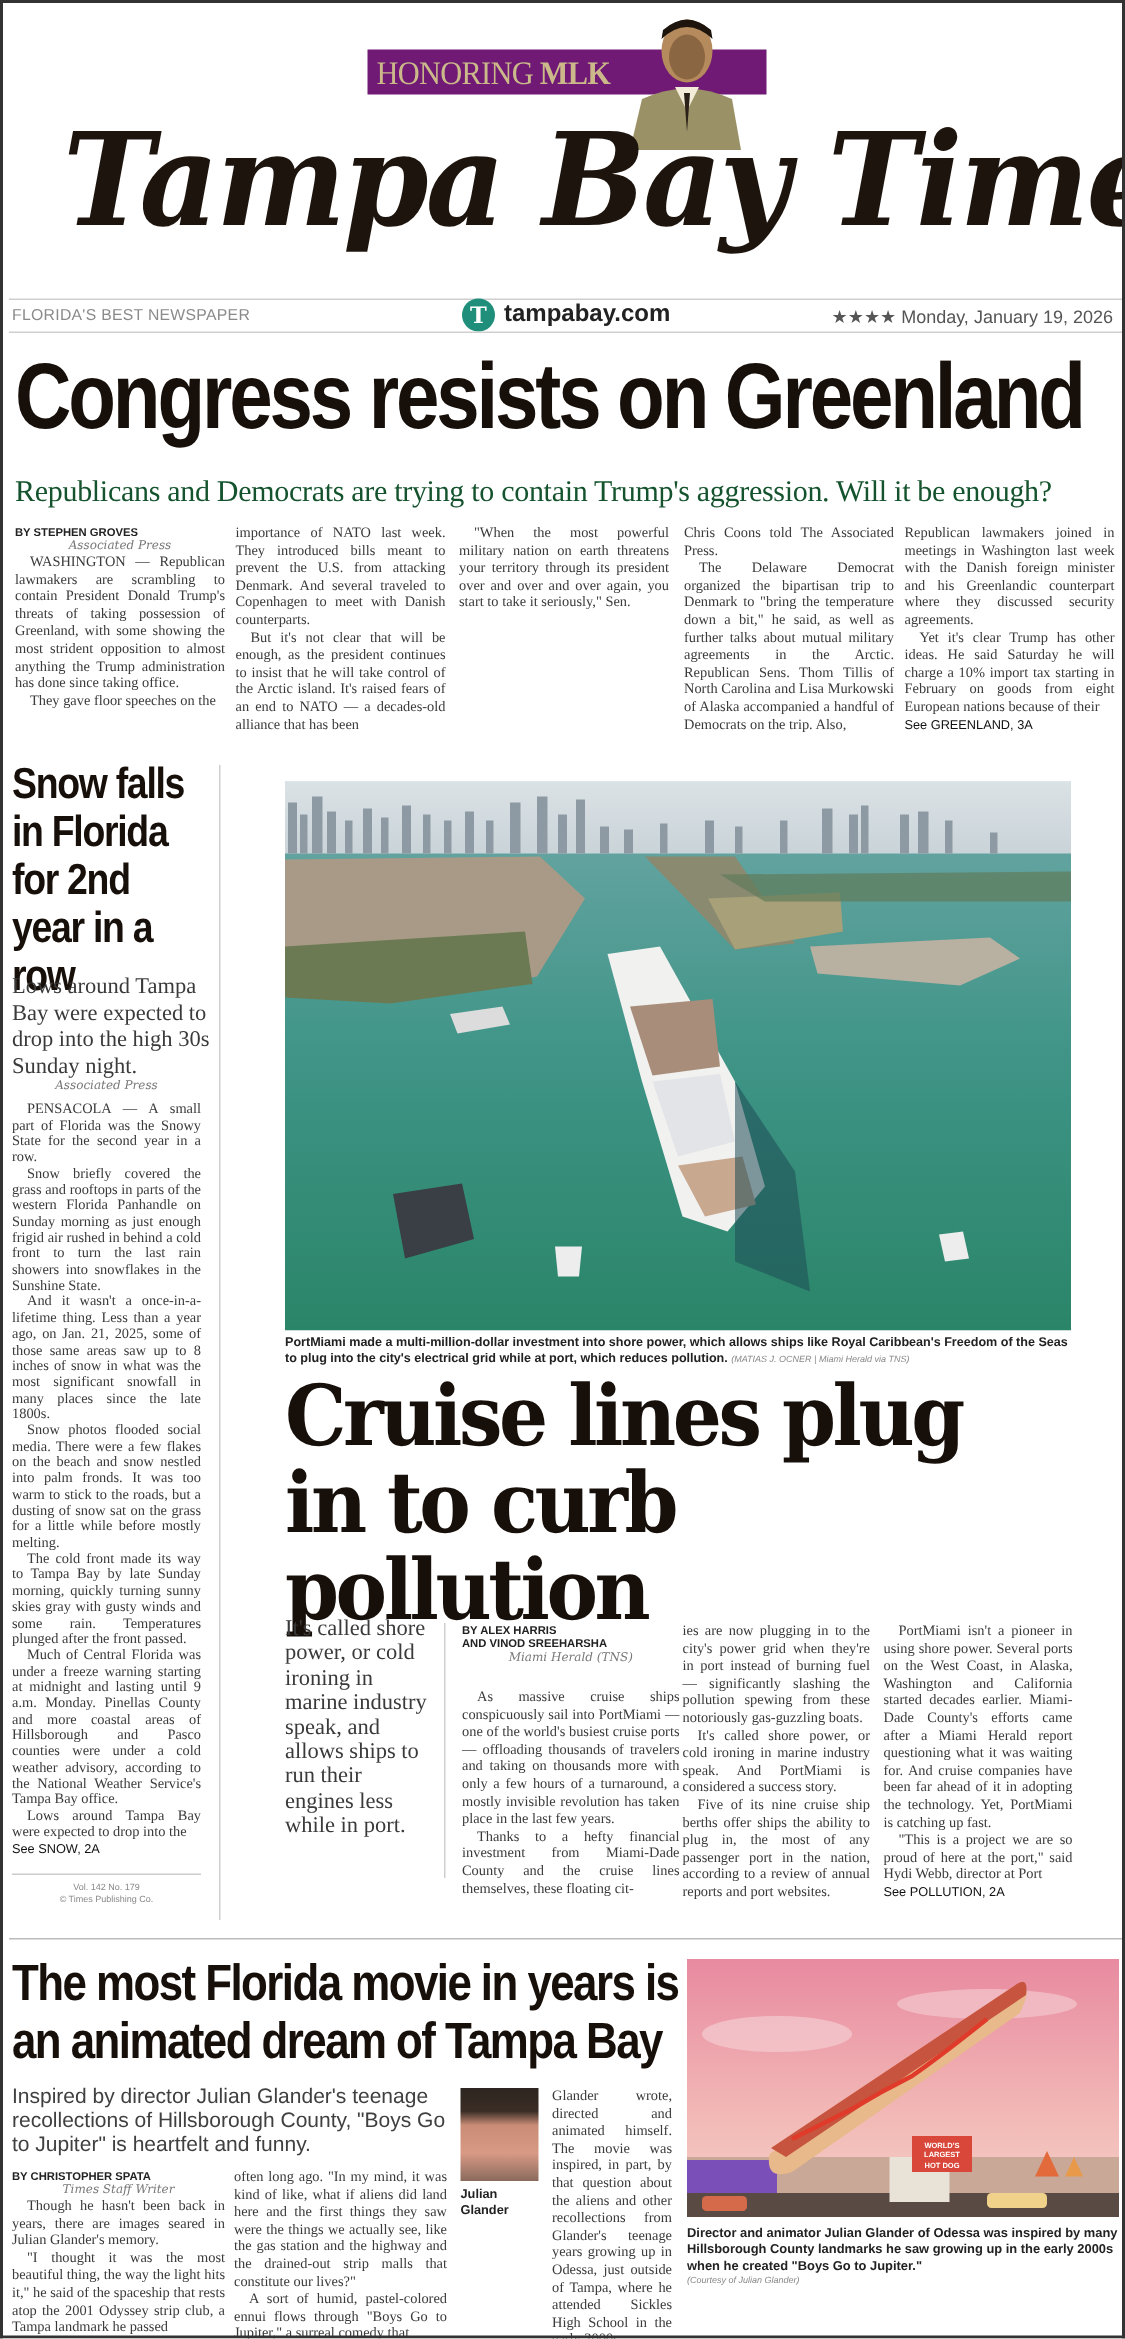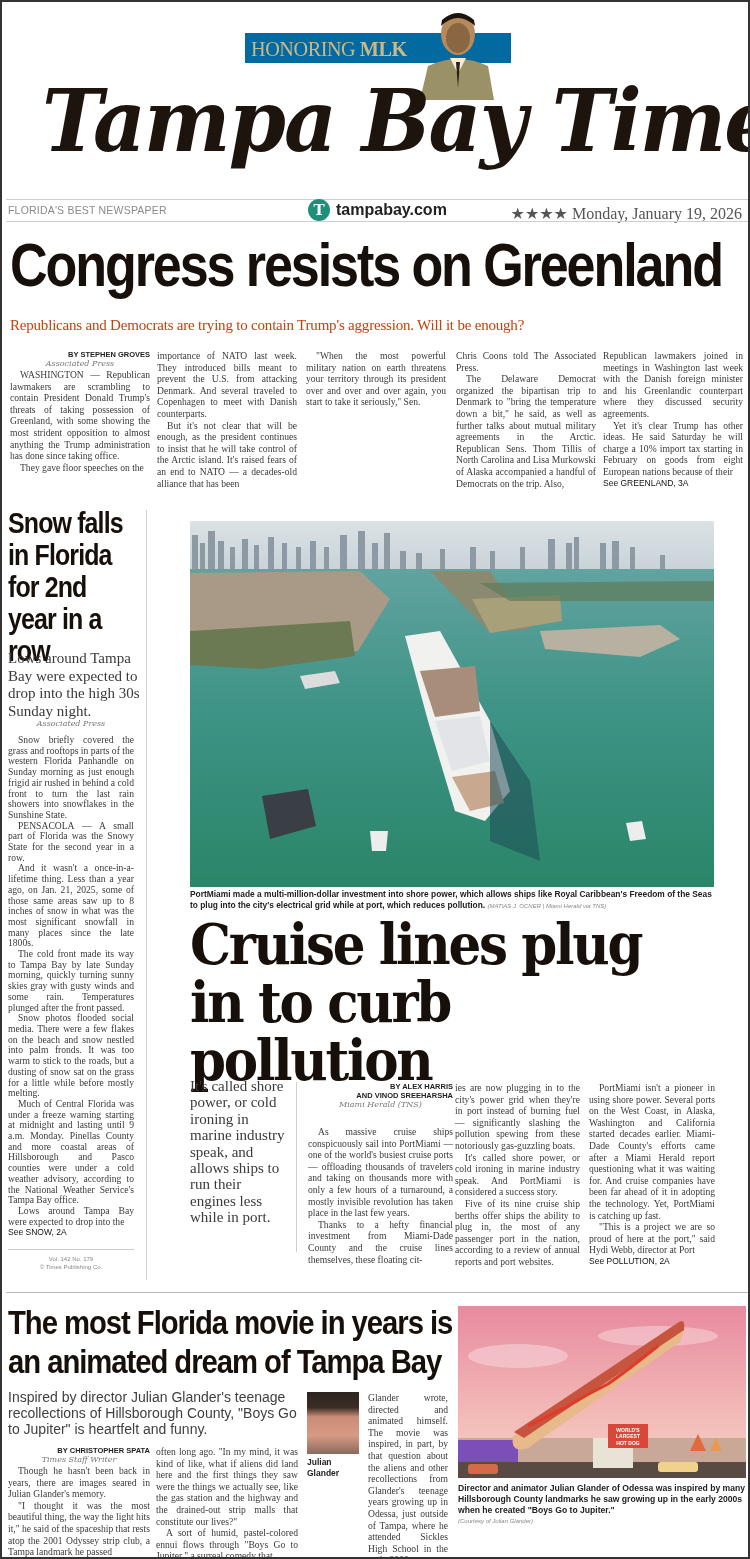--- a/index.html
+++ b/index.html
@@ -1,40 +1,40 @@
 <!DOCTYPE html>
 <html><head>
 <meta charset="utf-8">
 <style>
   * { box-sizing: border-box; margin: 0; padding: 0; }
   html, body { width: 750px; height: 1559px; background: #fff; overflow: hidden; }
   body { position: relative; color: #1b1512; font-family: "DejaVu Serif", serif; border-left: 2px solid #333; border-right: 2px solid #333; border-top: 2px solid #333; }
   .abs { position: absolute; }
 
   
-  .mlk-banner { left: 243px; top: 31px; width: 266px; height: 30px; background: #0369a1; }
+  .mlk-banner { left: 243px; top: 31px; width: 266px; height: 30px; background: #701a75; }
   .mlk-text { position: absolute; left: 6px; top: 3px; font-family: "Liberation Serif", serif; font-size: 22px; color: #cbb98a; letter-spacing: -0.5px; transform: scaleX(0.92); transform-origin: left; }
   .mlk-text b { font-weight: bold; }
   .mlk-portrait { left: 412px; top: 6px; width: 80px; height: 92px; }
   .logo { left: 40px; top: 76px; width: 670px; font-family: "DejaVu Serif", serif; font-weight: bold; font-size: 86px; line-height: 1; letter-spacing: -2px; color: #1d140d; white-space: nowrap; transform: scaleX(0.95); transform-origin: left; font-style: italic; }
   .rule-top { left: 4px; top: 197px; width: 742px; height: 1px; background: #cfcfcf; }
   .rule-bot { left: 4px; top: 219px; width: 742px; height: 1px; background: #cfcfcf; }
   .tagline { left: 6px; top: 202px; font-family: "Liberation Sans", sans-serif; font-size: 10.5px; color: #8a8a8a; letter-spacing: 0.2px; }
   .site { left: 306px; top: 196px; height: 24px; display: flex; align-items: center; gap: 6px; }
   .site-icon { width: 22px; height: 22px; border-radius: 50%; background: #1f8f7b; color: #fff; font-family: "DejaVu Serif", serif; font-weight: bold; font-size: 15px; display: flex; align-items: center; justify-content: center; }
   .site-text { font-family: "Liberation Sans", sans-serif; font-weight: bold; font-size: 16px; color: #222; }
-  .dateline { right: 6px; top: 202px; font-family: Liberation Serif, serif; font-size: 16px; color: #555; }
+  .dateline { right: 6px; top: 202px; font-family: Liberation Sans, sans-serif; font-size: 12px; color: #555; }
 
   
   .lead-head { left: 8px; top: 232px; width: 736px; font-family: "Liberation Sans", sans-serif; font-weight: bold; font-size: 62px; line-height: 1; letter-spacing: -2.5px; transform: scaleX(0.84); transform-origin: left; white-space: nowrap; color: #170f0a; }
-  .lead-deck { left: 8px; top: 315px; width: 736px; font-family: "Liberation Serif", serif; font-size: 15px; color: #c2410c; white-space: nowrap; letter-spacing: -0.2px; }
+  .lead-deck { left: 8px; top: 315px; width: 736px; font-family: "Liberation Serif", serif; font-size: 20px; color: #14532d; white-space: nowrap; letter-spacing: -0.2px; }
   .col { font-family: "Liberation Serif", serif; font-size: 9.6px; line-height: 11.6px; color: #3a3a3a; text-align: justify; }
   .col p { text-indent: 10px; }
   .col p.noind { text-indent: 0; }
-  .byline { font-family: "Liberation Sans", sans-serif; font-weight: bold; font-size: 7.5px; text-align: right; color: #222; line-height: 9px; }
+  .byline { font-family: "Liberation Sans", sans-serif; font-weight: bold; font-size: 7.5px; text-align: left; color: #222; line-height: 9px; }
   .credit { font-style: italic; font-size: 8px; text-align: center; color: #777; line-height: 10px; }
   .jump { font-family: "Liberation Sans", sans-serif; font-weight: normal; font-size: 8.5px; color: #111; }
   .vrule { width: 1px; background: #cfcfcf; }
 
   
   .snow-head { left: 6px; top: 505px; width: 135px; font-family: "Liberation Sans", sans-serif; font-weight: bold; font-size: 29px; line-height: 32px; letter-spacing: -1px; transform: scaleX(0.86); transform-origin: left; color: #170f0a; }
   .snow-deck { left: 6px; top: 648px; width: 135px; font-family: "Liberation Serif", serif; font-size: 15px; line-height: 17.5px; color: #3a3a3a; }
   .snow-body { left: 6px; top: 717px; width: 126px; }
   .vol { left: 6px; top: 1253px; width: 126px; font-family: "Liberation Sans", sans-serif; font-size: 6px; color: #888; text-align: center; line-height: 8px; }
 
@@ -107,25 +107,25 @@
   <p class="noind">Republican lawmakers joined in meetings in Washington last week with the Danish foreign minister and his Greenlandic counterpart where they discussed security agreements.</p>
   <p>Yet it's clear Trump has other ideas. He said Saturday he will charge a 10% import tax starting in February on goods from eight European nations because of their</p>
   <div class="jump">See GREENLAND, 3A</div>
 </div>
 
 <h2 class="abs snow-head">Snow falls in Florida for 2nd year in a row</h2>
 <div class="abs snow-deck">Lows around Tampa Bay were expected to drop into the high 30s Sunday night.</div>
 <div class="abs snow-body">
   <div class="credit" style="margin-bottom:6px;">Associated Press</div>
   <div class="col" style="font-size:9.6px; line-height:10.7px;">
+    <p>PENSACOLA — A small part of Florida was the Snowy State for the second year in a row.</p>
     <p>Snow briefly covered the grass and rooftops in parts of the western Florida Panhandle on Sunday morning as just enough frigid air rushed in behind a cold front to turn the last rain showers into snowflakes in the Sunshine State.</p>
-    <p>PENSACOLA — A small part of Florida was the Snowy State for the second year in a row.</p>
     <p>And it wasn't a once-in-a-lifetime thing. Less than a year ago, on Jan. 21, 2025, some of those same areas saw up to 8 inches of snow in what was the most significant snowfall in many places since the late 1800s.</p>
+    <p>Snow photos flooded social media. There were a few flakes on the beach and snow nestled into palm fronds. It was too warm to stick to the roads, but a dusting of snow sat on the grass for a little while before mostly melting.</p>
     <p>The cold front made its way to Tampa Bay by late Sunday morning, quickly turning sunny skies gray with gusty winds and some rain. Temperatures plunged after the front passed.</p>
-    <p>Snow photos flooded social media. There were a few flakes on the beach and snow nestled into palm fronds. It was too warm to stick to the roads, but a dusting of snow sat on the grass for a little while before mostly melting.</p>
     <p>Much of Central Florida was under a freeze warning starting at midnight and lasting until 9 a.m. Monday. Pinellas County and more coastal areas of Hillsborough and Pasco counties were under a cold weather advisory, according to the National Weather Service's Tampa Bay office.</p>
     <p>Lows around Tampa Bay were expected to drop into the</p>
   </div>
   <div class="jump">See SNOW, 2A</div>
 </div>
 <div class="abs hrule" style="left:6px; top:1247px; width:126px; background:#ccc;"></div>
 <div class="abs vol">
   <div>Vol. 142 No. 179</div>
   <div>© Times Publishing Co.</div>
 </div>

